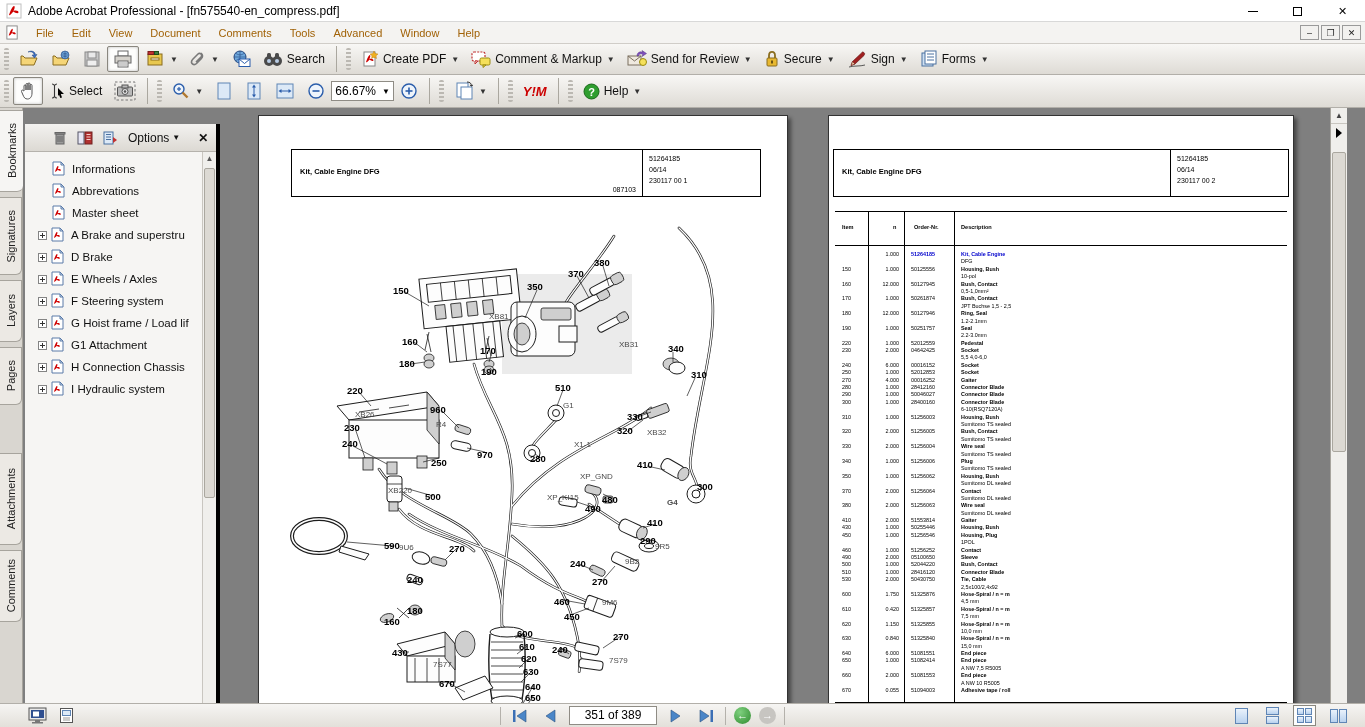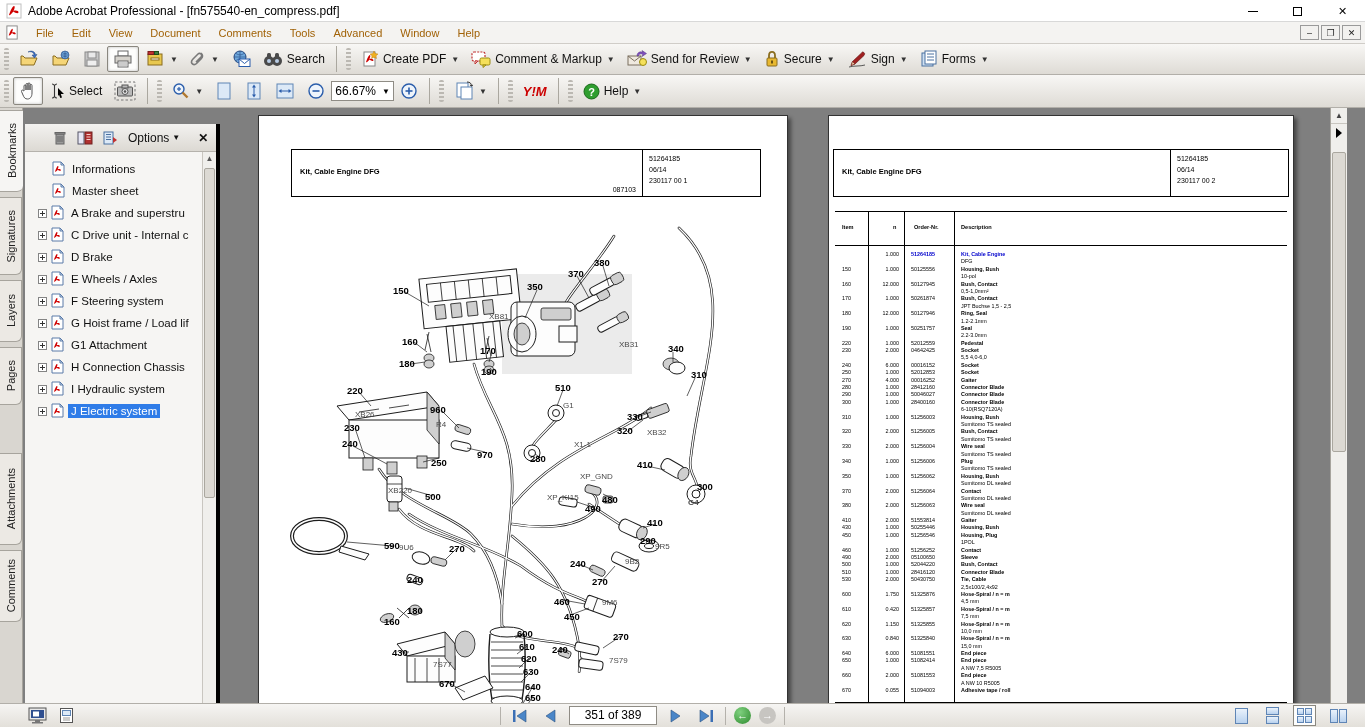--- a/index.html
+++ b/index.html
@@ -479,47 +479,47 @@
             </svg></span>
           <span class="bm-label">Informations</span>
         </div>
         <div class="bm-item">
           <span class="bm-spacer"></span>
           <span class="bm-ico"><svg width="13" height="15" viewBox="0 0 13 15">
               <path d="M1 1 L9 1 L12 4 L12 14 L1 14 Z" fill="#fff" stroke="#5a7aa8"></path>
               <path d="M9 1 L9 4 L12 4 Z" fill="#cfe0f2" stroke="#5a7aa8"></path>
               <path d="M3 10.5 C4.2 7 5.3 5 6 5 C6.7 5 6.6 6.6 5.7 8.2 C7.4 7.6 9.2 8.3 8.9 9.3 C8.6 10.3 6.8 9.6 5.8 8.7 C4.8 9.8 3.7 11.3 3 10.5 Z" fill="#d00000"></path>
             </svg></span>
+          <span class="bm-label">Abbrevations</span>
+        </div>
+        <div class="bm-item">
+          <span class="bm-spacer"></span>
+          <span class="bm-ico"><svg width="13" height="15" viewBox="0 0 13 15">
+              <path d="M1 1 L9 1 L12 4 L12 14 L1 14 Z" fill="#fff" stroke="#5a7aa8"></path>
+              <path d="M9 1 L9 4 L12 4 Z" fill="#cfe0f2" stroke="#5a7aa8"></path>
+              <path d="M3 10.5 C4.2 7 5.3 5 6 5 C6.7 5 6.6 6.6 5.7 8.2 C7.4 7.6 9.2 8.3 8.9 9.3 C8.6 10.3 6.8 9.6 5.8 8.7 C4.8 9.8 3.7 11.3 3 10.5 Z" fill="#d00000"></path>
+            </svg></span>
           <span class="bm-label">Master sheet</span>
         </div>
         <div class="bm-item">
           <span class="bm-plus"></span>
           <span class="bm-ico"><svg width="13" height="15" viewBox="0 0 13 15">
               <path d="M1 1 L9 1 L12 4 L12 14 L1 14 Z" fill="#fff" stroke="#5a7aa8"></path>
               <path d="M9 1 L9 4 L12 4 Z" fill="#cfe0f2" stroke="#5a7aa8"></path>
               <path d="M3 10.5 C4.2 7 5.3 5 6 5 C6.7 5 6.6 6.6 5.7 8.2 C7.4 7.6 9.2 8.3 8.9 9.3 C8.6 10.3 6.8 9.6 5.8 8.7 C4.8 9.8 3.7 11.3 3 10.5 Z" fill="#d00000"></path>
             </svg></span>
           <span class="bm-label">A Brake and superstru</span>
         </div>
         <div class="bm-item">
           <span class="bm-plus"></span>
           <span class="bm-ico"><svg width="13" height="15" viewBox="0 0 13 15">
               <path d="M1 1 L9 1 L12 4 L12 14 L1 14 Z" fill="#fff" stroke="#5a7aa8"></path>
               <path d="M9 1 L9 4 L12 4 Z" fill="#cfe0f2" stroke="#5a7aa8"></path>
               <path d="M3 10.5 C4.2 7 5.3 5 6 5 C6.7 5 6.6 6.6 5.7 8.2 C7.4 7.6 9.2 8.3 8.9 9.3 C8.6 10.3 6.8 9.6 5.8 8.7 C4.8 9.8 3.7 11.3 3 10.5 Z" fill="#d00000"></path>
             </svg></span>
-          <span class="bm-label">C Drive unit - Internal c</span>
-        </div>
-        <div class="bm-item">
-          <span class="bm-plus"></span>
-          <span class="bm-ico"><svg width="13" height="15" viewBox="0 0 13 15">
-              <path d="M1 1 L9 1 L12 4 L12 14 L1 14 Z" fill="#fff" stroke="#5a7aa8"></path>
-              <path d="M9 1 L9 4 L12 4 Z" fill="#cfe0f2" stroke="#5a7aa8"></path>
-              <path d="M3 10.5 C4.2 7 5.3 5 6 5 C6.7 5 6.6 6.6 5.7 8.2 C7.4 7.6 9.2 8.3 8.9 9.3 C8.6 10.3 6.8 9.6 5.8 8.7 C4.8 9.8 3.7 11.3 3 10.5 Z" fill="#d00000"></path>
-            </svg></span>
           <span class="bm-label">D Brake</span>
         </div>
         <div class="bm-item">
           <span class="bm-plus"></span>
           <span class="bm-ico"><svg width="13" height="15" viewBox="0 0 13 15">
               <path d="M1 1 L9 1 L12 4 L12 14 L1 14 Z" fill="#fff" stroke="#5a7aa8"></path>
               <path d="M9 1 L9 4 L12 4 Z" fill="#cfe0f2" stroke="#5a7aa8"></path>
               <path d="M3 10.5 C4.2 7 5.3 5 6 5 C6.7 5 6.6 6.6 5.7 8.2 C7.4 7.6 9.2 8.3 8.9 9.3 C8.6 10.3 6.8 9.6 5.8 8.7 C4.8 9.8 3.7 11.3 3 10.5 Z" fill="#d00000"></path>
             </svg></span>
           <span class="bm-label">E Wheels / Axles</span>
@@ -561,29 +561,20 @@
           <span class="bm-label">H Connection Chassis</span>
         </div>
         <div class="bm-item">
           <span class="bm-plus"></span>
           <span class="bm-ico"><svg width="13" height="15" viewBox="0 0 13 15">
               <path d="M1 1 L9 1 L12 4 L12 14 L1 14 Z" fill="#fff" stroke="#5a7aa8"></path>
               <path d="M9 1 L9 4 L12 4 Z" fill="#cfe0f2" stroke="#5a7aa8"></path>
               <path d="M3 10.5 C4.2 7 5.3 5 6 5 C6.7 5 6.6 6.6 5.7 8.2 C7.4 7.6 9.2 8.3 8.9 9.3 C8.6 10.3 6.8 9.6 5.8 8.7 C4.8 9.8 3.7 11.3 3 10.5 Z" fill="#d00000"></path>
             </svg></span>
           <span class="bm-label">I Hydraulic system</span>
-        </div>
-        <div class="bm-item">
-          <span class="bm-plus"></span>
-          <span class="bm-ico"><svg width="13" height="15" viewBox="0 0 13 15">
-              <path d="M1 1 L9 1 L12 4 L12 14 L1 14 Z" fill="#fff" stroke="#5a7aa8"></path>
-              <path d="M9 1 L9 4 L12 4 Z" fill="#cfe0f2" stroke="#5a7aa8"></path>
-              <path d="M3 10.5 C4.2 7 5.3 5 6 5 C6.7 5 6.6 6.6 5.7 8.2 C7.4 7.6 9.2 8.3 8.9 9.3 C8.6 10.3 6.8 9.6 5.8 8.7 C4.8 9.8 3.7 11.3 3 10.5 Z" fill="#d00000"></path>
-            </svg></span>
-          <span class="bm-label selected">J Electric system</span>
         </div>
       </div>
     <div id="panel-vscroll">
       <div class="arr">▲</div>
       <div class="thumb"></div>
     </div>
     <div id="panel-hscroll">
       <div class="arr">◀</div>
       <div class="thumb"></div>
       <div style="flex:1"></div>
@@ -904,21 +895,21 @@
             <div class="co num" style="left: 180px; top: 472px;">670</div>
             <div class="co num" style="left: 354px; top: 425px;">270</div>
             <div class="co num" style="left: 293px; top: 438px;">240</div>
             <div class="co id" style="left: 230px; top: 106px;">XB81</div>
             <div class="co id" style="left: 360px; top: 134px;">XB31</div>
             <div class="co id" style="left: 96px; top: 204px;">XB26</div>
             <div class="co id" style="left: 177px; top: 214px;">R4</div>
             <div class="co id" style="left: 304px; top: 195px;">G1</div>
             <div class="co id" style="left: 315px; top: 234px;">X1-1</div>
             <div class="co id" style="left: 388px; top: 222px;">XB32</div>
-            <div class="co id" style="left: 429px; top: 292px; font-weight: bold;">G4</div>
+            <div class="co id" style="left: 408px; top: 292px; font-weight: bold;">G4</div>
             <div class="co id" style="left: 321px; top: 266px;">XP_GND</div>
             <div class="co id" style="left: 288px; top: 287px;">XP_KI15</div>
             <div class="co id" style="left: 129px; top: 280px;">XB220</div>
             <div class="co id" style="left: 140px; top: 337px;">9U6</div>
             <div class="co id" style="left: 396px; top: 336px;">9R5</div>
             <div class="co id" style="left: 366px; top: 351px;">9B2</div>
             <div class="co id" style="left: 343px; top: 392px;">9M6</div>
             <div class="co id" style="left: 174px; top: 454px;">7S77</div>
             <div class="co id" style="left: 350px; top: 450px;">7S79</div>
           </div>

